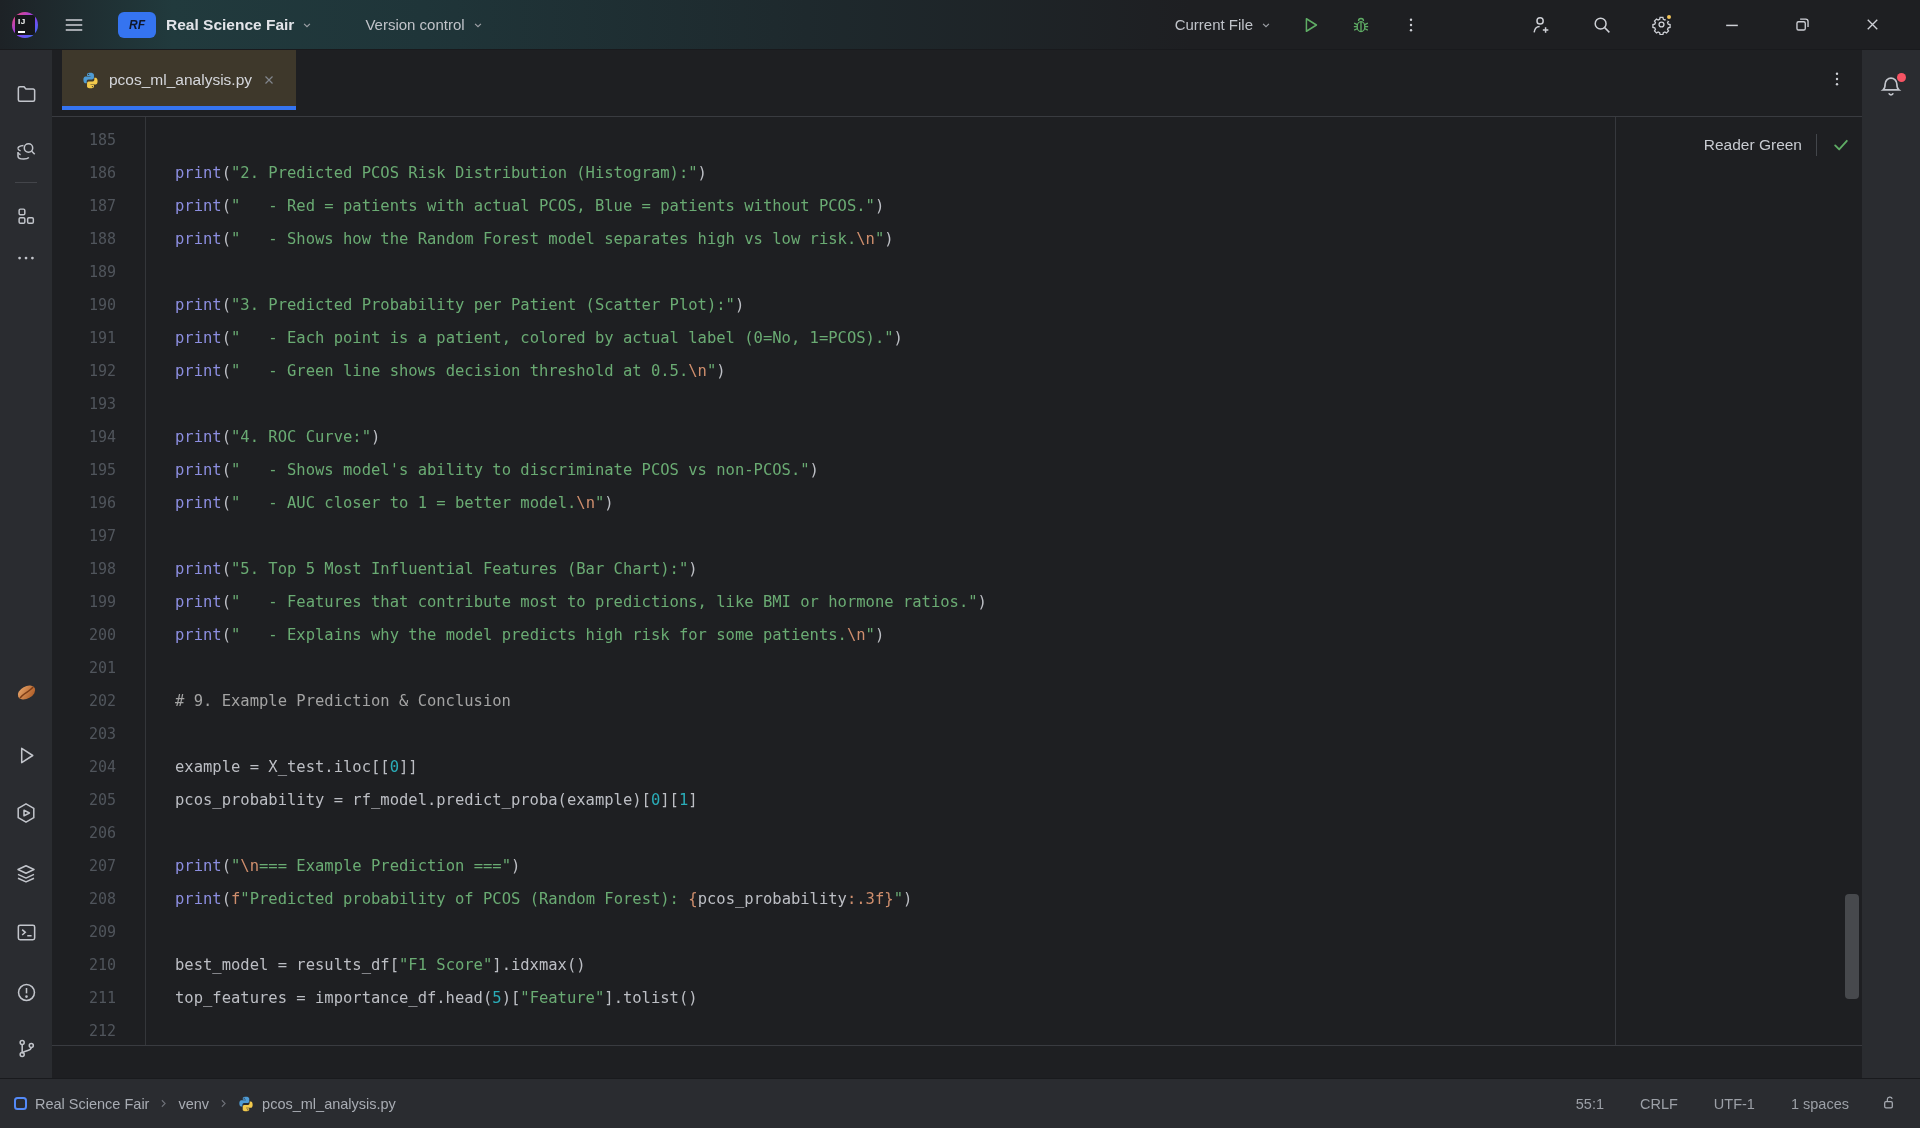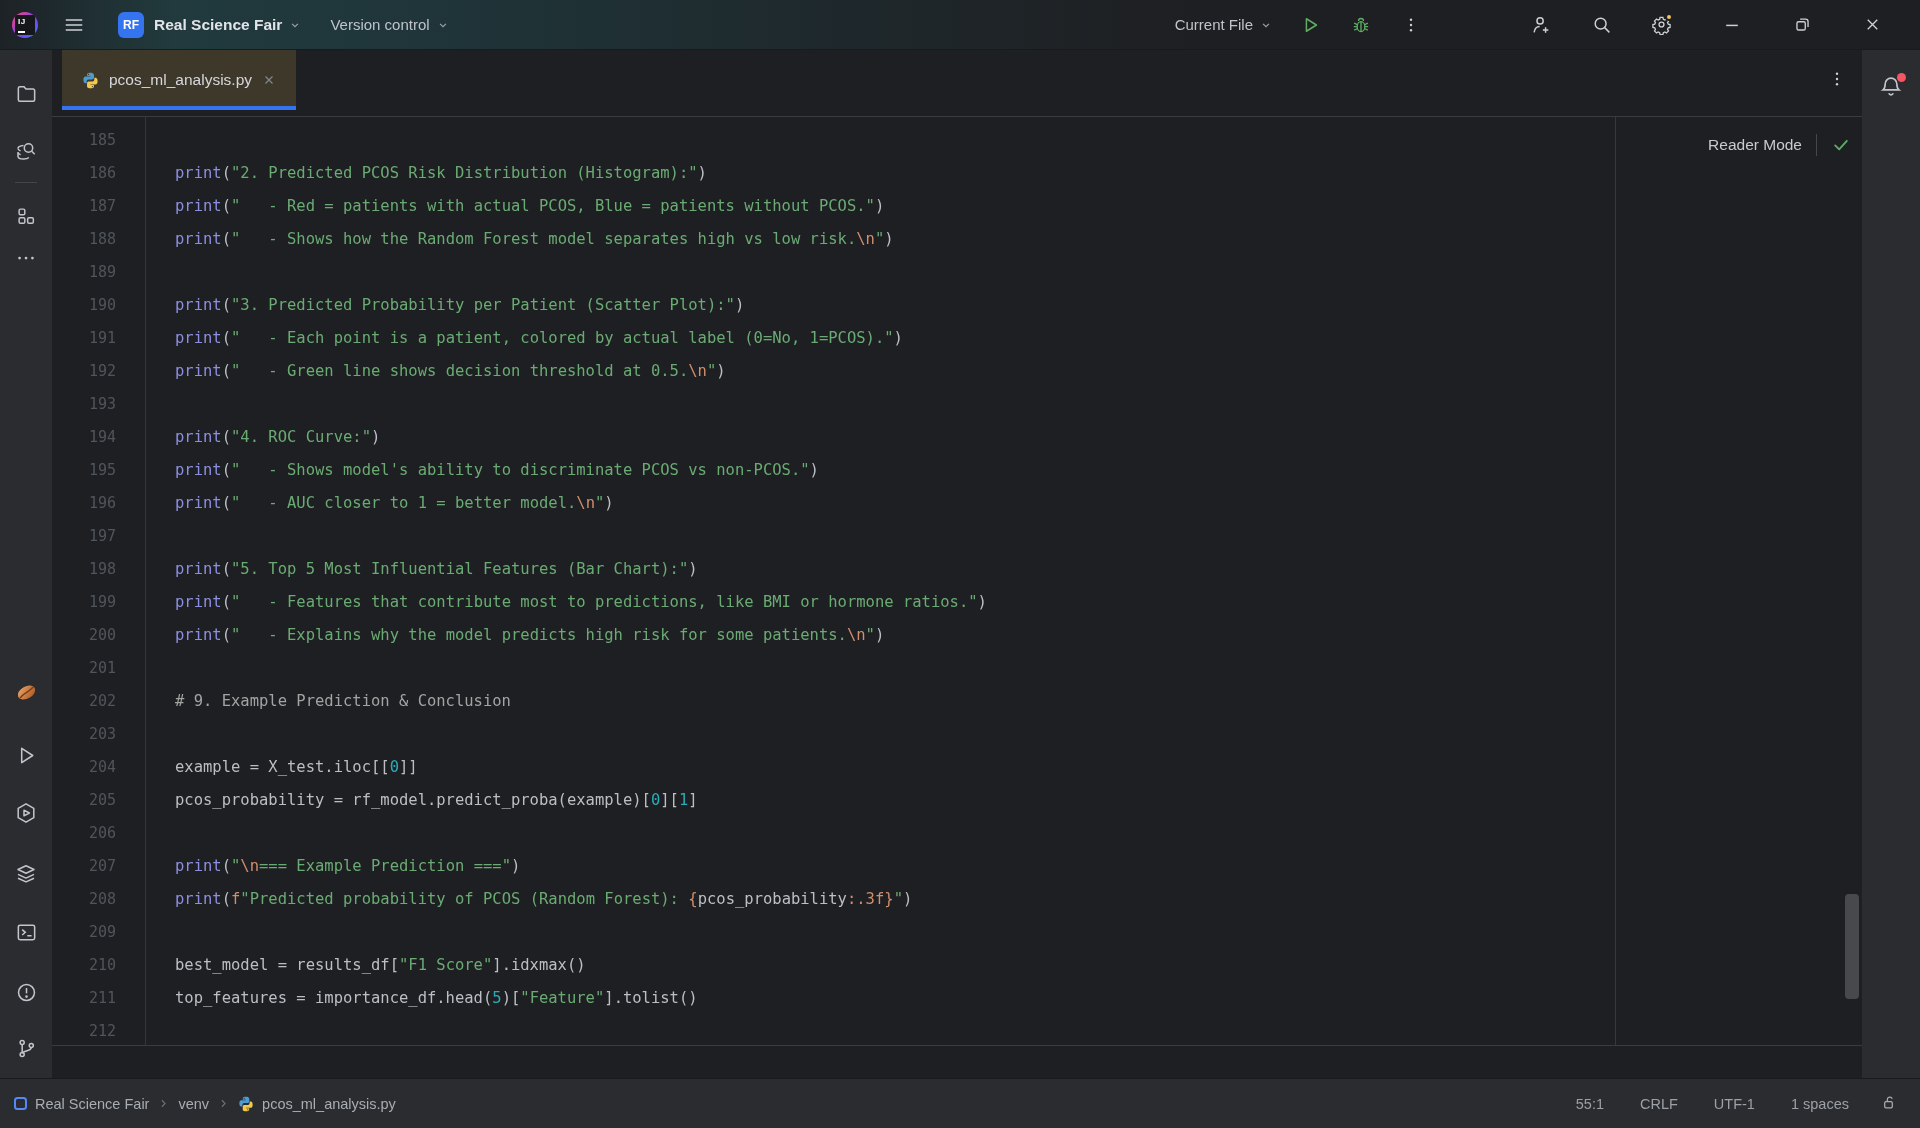--- a/index.html
+++ b/index.html
@@ -15,25 +15,25 @@
   .ide-logo { width:26px; height:26px; border-radius:13px; position:relative;
     background:linear-gradient(135deg,#fc4b6b 0%,#8a3df0 52%,#2f7bf5 100%);text-align:right; }
   .ide-logo .inner { position:absolute; inset:3px; background:#15171b; border-radius:2px; }
   .ide-logo .ij { position:absolute; top:5px; left:6px; color:#fff; font-size:8px; font-weight:bold; letter-spacing:.5px;}
   .ide-logo .bar { position:absolute; left:6px; bottom:5px; width:7px; height:2px; background:#fff; }
   .icon-btn { display:flex; align-items:center; justify-content:center; width:28px; height:28px;
     border-radius:4px; color:#ced0d6; }
   .icon-btn svg { display:block; }
   .hamburger { margin-left:22px; }
   .project-widget { display:flex; align-items:center; margin-left:30px; }
-  .avatar { width:26px; height:26px; border-radius:6px; background:#3574f0; color:#ffffff;
-    font-size:12px; font-weight:bold; display:flex; align-items:center; justify-content:center; }
+  .avatar { width:38px; height:26px; border-radius:6px; background:#3574f0; color:#0f172a;
+    font-size:12px; font-weight:bold; display:flex; align-items:center; justify-content:center;font-style:italic; }
   .project-name { margin-left:10px; font-size:15.5px; font-weight:600; color:#e2e4e9; }
   .chev { margin-left:6px; color:#9da0a6; display:flex; }
-  .vcs-widget { display:flex; align-items:center; margin-left:28px; }
+  .vcs-widget { display:flex; align-items:center; margin-left:51px; }
   .vcs-label { font-size:15px; color:#c0c3c9; }
   .tb-right { margin-left:auto; display:flex; align-items:center; padding-right:34px; }
   .runconfig { display:flex; align-items:center; margin-right:24px; }
   .runconfig-label { font-size:15px; color:#c0c3c9; }
   .tb-right .gap22 { margin-left:22px; }
   .tb-right .gap102 { margin-left:102px; }
   .tb-right .gap32 { margin-left:32px; }
   .tb-right .gap43 { margin-left:43px; }
   .tb-right .gap42 { margin-left:42px; }
   .green { color:#5fad65; }
@@ -360,21 +360,21 @@
               <circle cx="12" cy="19" r="1.6"></circle>
             </svg>
         </span>
       </div>
     </div>
 
     <div class="editor-wrap">
       <div class="code-lines"><div class="line"><span class="ln">185</span><span class="ct"></span></div><div class="line"><span class="ln">186</span><span class="ct"><span class="tok-k">print</span><span class="tok-d">(</span><span class="tok-s">"2. Predicted PCOS Risk Distribution (Histogram):"</span><span class="tok-d">)</span></span></div><div class="line"><span class="ln">187</span><span class="ct"><span class="tok-k">print</span><span class="tok-d">(</span><span class="tok-s">"   - Red = patients with actual PCOS, Blue = patients without PCOS."</span><span class="tok-d">)</span></span></div><div class="line"><span class="ln">188</span><span class="ct"><span class="tok-k">print</span><span class="tok-d">(</span><span class="tok-s">"   - Shows how the Random Forest model separates high vs low risk.</span><span class="tok-e">\n</span><span class="tok-s">"</span><span class="tok-d">)</span></span></div><div class="line"><span class="ln">189</span><span class="ct"></span></div><div class="line"><span class="ln">190</span><span class="ct"><span class="tok-k">print</span><span class="tok-d">(</span><span class="tok-s">"3. Predicted Probability per Patient (Scatter Plot):"</span><span class="tok-d">)</span></span></div><div class="line"><span class="ln">191</span><span class="ct"><span class="tok-k">print</span><span class="tok-d">(</span><span class="tok-s">"   - Each point is a patient, colored by actual label (0=No, 1=PCOS)."</span><span class="tok-d">)</span></span></div><div class="line"><span class="ln">192</span><span class="ct"><span class="tok-k">print</span><span class="tok-d">(</span><span class="tok-s">"   - Green line shows decision threshold at 0.5.</span><span class="tok-e">\n</span><span class="tok-s">"</span><span class="tok-d">)</span></span></div><div class="line"><span class="ln">193</span><span class="ct"></span></div><div class="line"><span class="ln">194</span><span class="ct"><span class="tok-k">print</span><span class="tok-d">(</span><span class="tok-s">"4. ROC Curve:"</span><span class="tok-d">)</span></span></div><div class="line"><span class="ln">195</span><span class="ct"><span class="tok-k">print</span><span class="tok-d">(</span><span class="tok-s">"   - Shows model's ability to discriminate PCOS vs non-PCOS."</span><span class="tok-d">)</span></span></div><div class="line"><span class="ln">196</span><span class="ct"><span class="tok-k">print</span><span class="tok-d">(</span><span class="tok-s">"   - AUC closer to 1 = better model.</span><span class="tok-e">\n</span><span class="tok-s">"</span><span class="tok-d">)</span></span></div><div class="line"><span class="ln">197</span><span class="ct"></span></div><div class="line"><span class="ln">198</span><span class="ct"><span class="tok-k">print</span><span class="tok-d">(</span><span class="tok-s">"5. Top 5 Most Influential Features (Bar Chart):"</span><span class="tok-d">)</span></span></div><div class="line"><span class="ln">199</span><span class="ct"><span class="tok-k">print</span><span class="tok-d">(</span><span class="tok-s">"   - Features that contribute most to predictions, like BMI or hormone ratios."</span><span class="tok-d">)</span></span></div><div class="line"><span class="ln">200</span><span class="ct"><span class="tok-k">print</span><span class="tok-d">(</span><span class="tok-s">"   - Explains why the model predicts high risk for some patients.</span><span class="tok-e">\n</span><span class="tok-s">"</span><span class="tok-d">)</span></span></div><div class="line"><span class="ln">201</span><span class="ct"></span></div><div class="line"><span class="ln">202</span><span class="ct"><span class="tok-c"># 9. Example Prediction &amp; Conclusion</span></span></div><div class="line"><span class="ln">203</span><span class="ct"></span></div><div class="line"><span class="ln">204</span><span class="ct"><span class="tok-d">example = X_test.iloc[[</span><span class="tok-n">0</span><span class="tok-d">]]</span></span></div><div class="line"><span class="ln">205</span><span class="ct"><span class="tok-d">pcos_probability = rf_model.predict_proba(example)[</span><span class="tok-n">0</span><span class="tok-d">][</span><span class="tok-n">1</span><span class="tok-d">]</span></span></div><div class="line"><span class="ln">206</span><span class="ct"></span></div><div class="line"><span class="ln">207</span><span class="ct"><span class="tok-k">print</span><span class="tok-d">(</span><span class="tok-s">"</span><span class="tok-e">\n</span><span class="tok-s">=== Example Prediction ==="</span><span class="tok-d">)</span></span></div><div class="line"><span class="ln">208</span><span class="ct"><span class="tok-k">print</span><span class="tok-d">(</span><span class="tok-e">f</span><span class="tok-s">"Predicted probability of PCOS (Random Forest): </span><span class="tok-e">{</span><span class="tok-d">pcos_probability</span><span class="tok-e">:.3f}</span><span class="tok-s">"</span><span class="tok-d">)</span></span></div><div class="line"><span class="ln">209</span><span class="ct"></span></div><div class="line"><span class="ln">210</span><span class="ct"><span class="tok-d">best_model = results_df[</span><span class="tok-s">"F1 Score"</span><span class="tok-d">].idxmax()</span></span></div><div class="line"><span class="ln">211</span><span class="ct"><span class="tok-d">top_features = importance_df.head(</span><span class="tok-n">5</span><span class="tok-d">)[</span><span class="tok-s">"Feature"</span><span class="tok-d">].tolist()</span></span></div><div class="line"><span class="ln">212</span><span class="ct"></span></div></div>
       <div class="wrap-guide"></div>
       <div class="reader-widget">
-        <span class="reader-label">Reader Mode</span>
+        <span class="reader-label">Reader Green</span>
         <span class="reader-sep"></span>
         <span class="reader-check">
           <svg width="20" height="20" viewBox="0 0 24 24" fill="none" stroke="currentColor" stroke-width="2.2" stroke-linecap="round" stroke-linejoin="round">
               <path d="M5 12.5l4.8 4.8L19 7"></path>
             </svg>
         </span>
       </div>
       <div class="scroll-thumb"></div>
     </div>
     <div class="editor-gap"></div>

